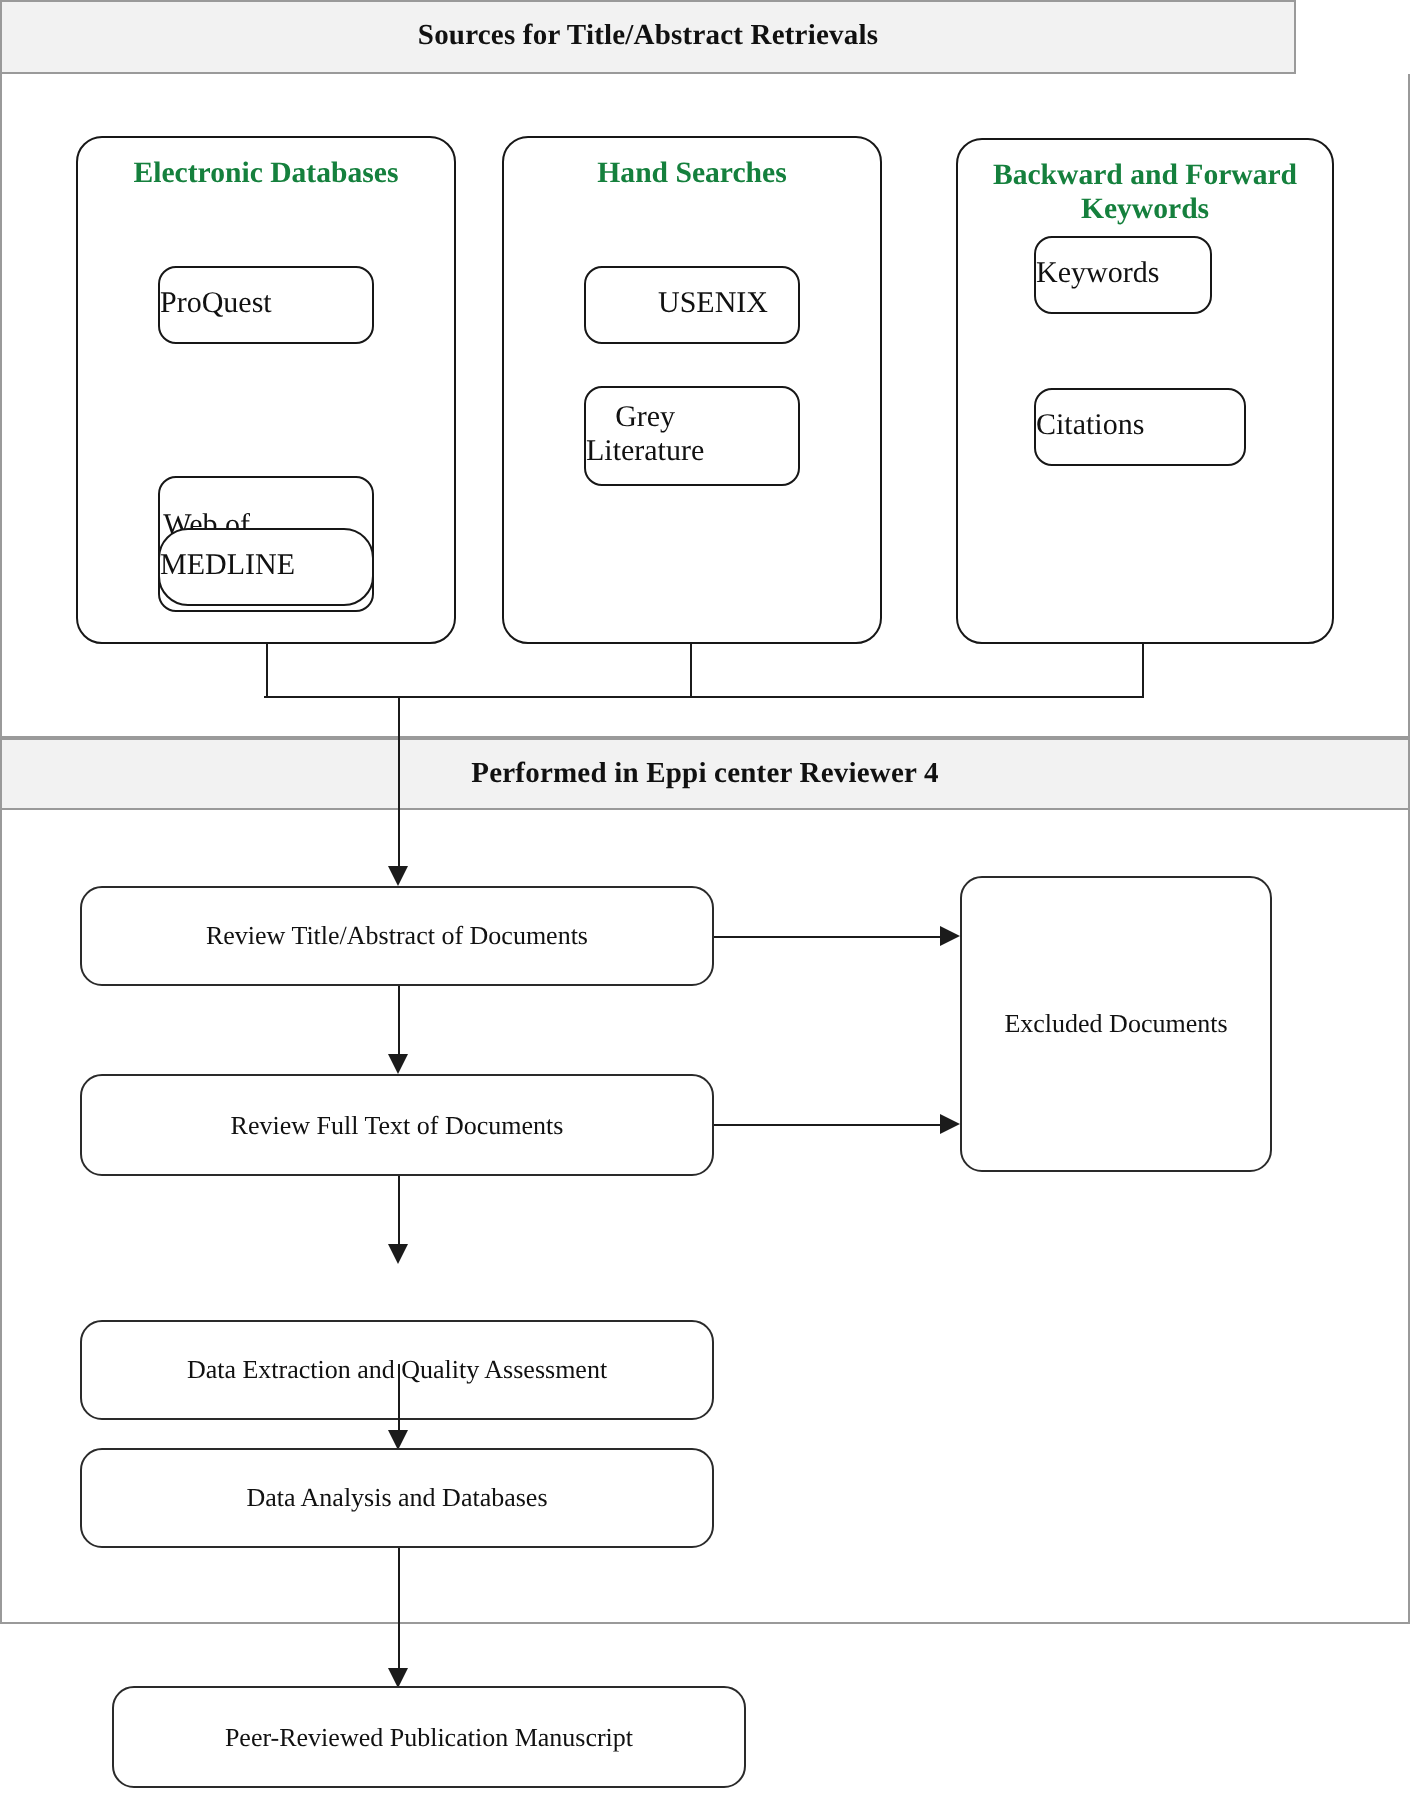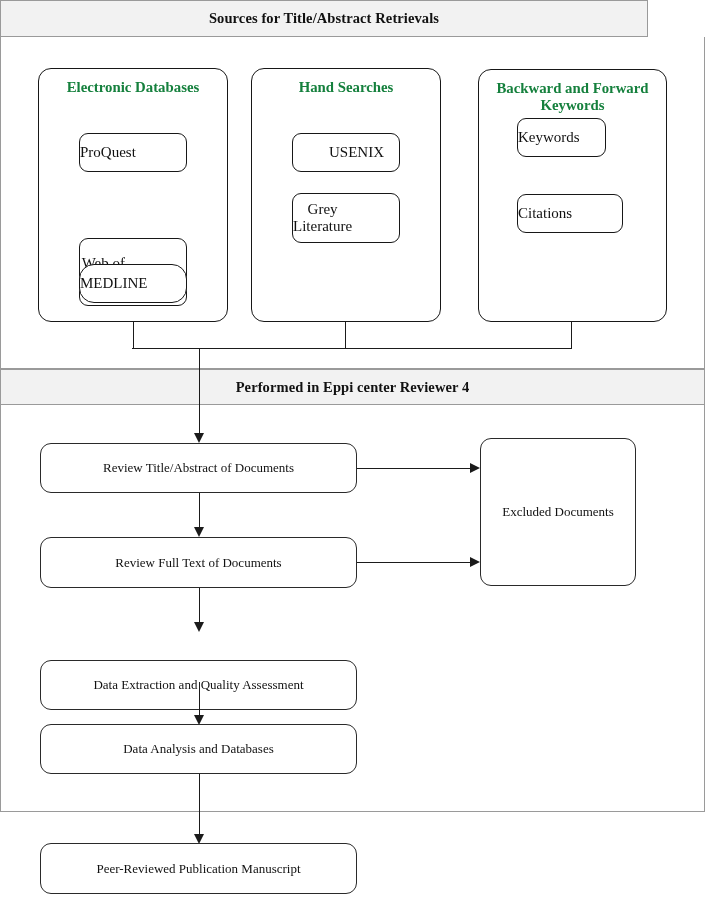--- a/index.html
+++ b/index.html
@@ -211,15 +211,15 @@
 <div class="hline" style="left:357px; top:562px; width:113px;"></div>
 <div class="arrow-right" style="left:470px; top:557px;"></div>
 
 <div class="proc-box" style="left:480px; top:438px; width:156px; height:148px;">
   <span>Excluded Documents</span>
 </div>
 
 <div class="vline" style="left:199px; top:774px; height:60px;"></div>
 <div class="arrow-down" style="left:194px; top:834px;"></div>
 
-<div class="proc-box" style="left:40px; top:843px; width:317px; height:51px;">
+<div class="proc-box" style="left:56px; top:843px; width:317px; height:51px;">
   <span>Peer-Reviewed Publication Manuscript</span>
 </div>
 
 </body></html>

